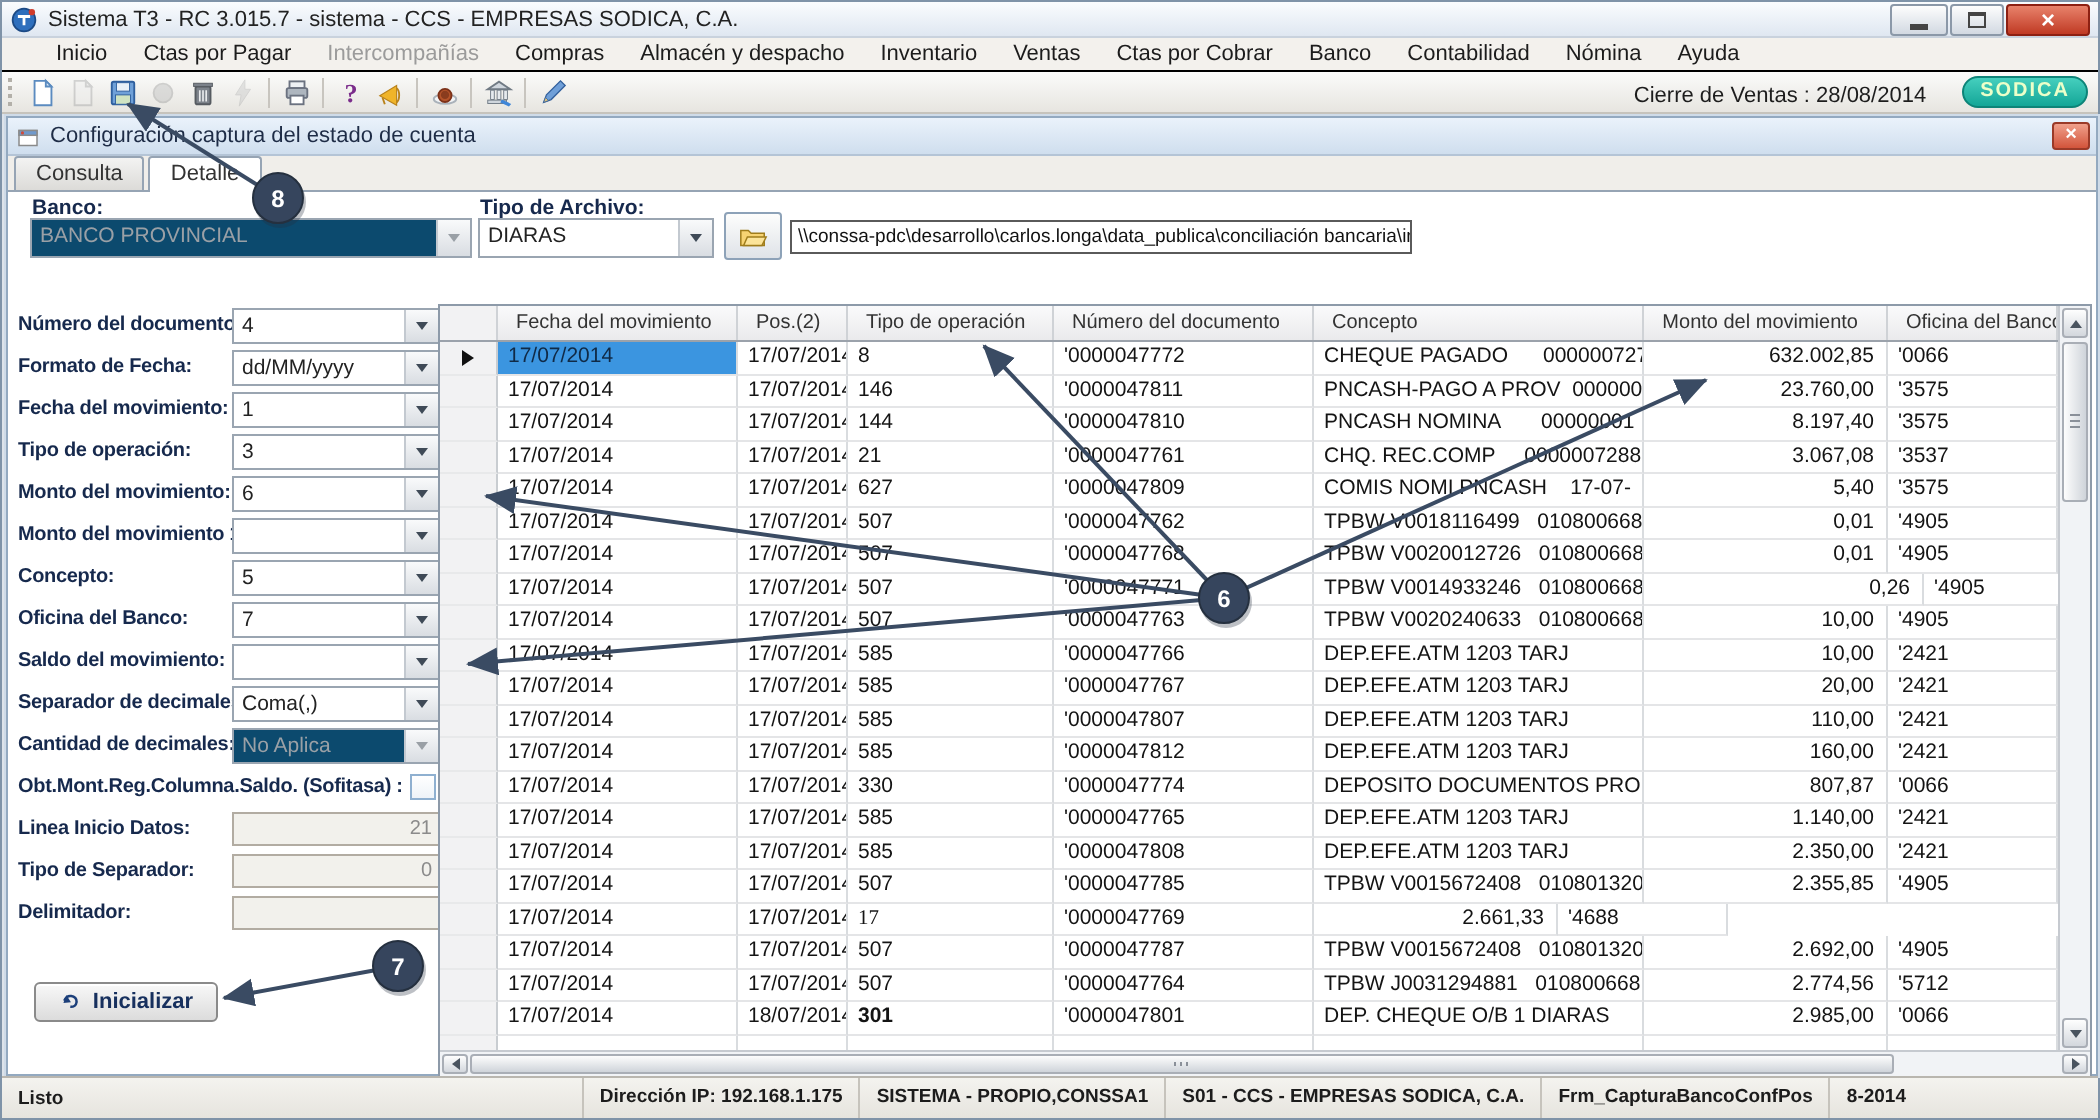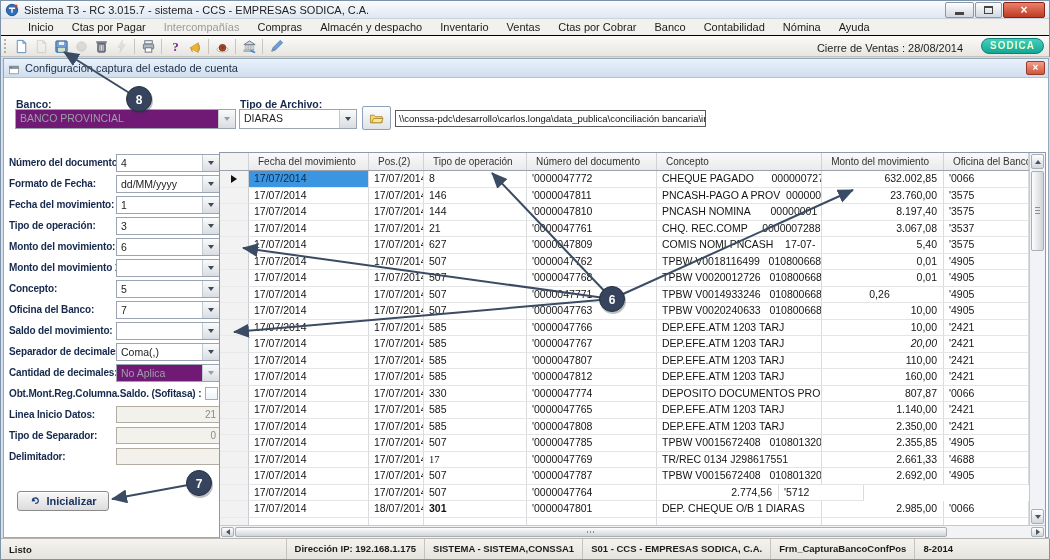--- a/index.html
+++ b/index.html
@@ -61,21 +61,21 @@
   .mdi-body{position:absolute;left:0;top:37px;right:0;bottom:0;background:#fff;}
 
   
   .fld-label{position:absolute;font-size:10.5px;font-weight:bold;color:#16294d;white-space:nowrap;}
   .dd{display:flex;border:1px solid #9aa5b1;background:#fff;}
   .dd-val{flex:1;font-size:10.5px;padding:2px 0 0 4px;color:#222;white-space:nowrap;overflow:hidden;}
   .dd-btn{width:17px;border-left:1px solid #c3c9d0;background:linear-gradient(#f9fafb,#d9dde2);
     display:flex;align-items:center;justify-content:center;flex:none;}
   .tri{width:0;height:0;border-left:3.5px solid transparent;border-right:3.5px solid transparent;
     border-top:4.5px solid #3f4a57;}
-  .dd.disabled{background:#701a75;}
+  .dd.disabled{background:#0c4a6e;}
   .dd.disabled .dd-val{color:#9aa0a6;}
   .dd.disabled .tri{border-top-color:#9aa0a6;}
   .banco-dd{position:absolute;left:11px;top:13px;width:221px;height:20px;}
   .tipo-dd{position:absolute;left:235px;top:13px;width:118px;height:20px;}
   .folder-btn{position:absolute;left:358px;top:10px;width:29px;height:24px;border:1px solid #8da2b8;
     border-radius:2px;background:linear-gradient(#fdfdfc,#dfe3e8);display:flex;align-items:center;justify-content:center;}
   .folder-btn svg{width:17px;height:15px;}
   .path-box{position:absolute;left:391px;top:14px;width:311px;height:17px;border:1px solid #5a5a5a;
     background:#fff;font-size:9.5px;line-height:15px;padding:0 3px;white-space:nowrap;overflow:hidden;color:#111;}
 
@@ -284,20 +284,24 @@
       <span class="mdi-icon">
         <svg viewBox="0 0 16 16">
             <rect x="2" y="3" width="12" height="10" fill="#fff" stroke="#8a8a8a"></rect>
             <rect x="2" y="3" width="12" height="3.2" fill="#6f99cc" stroke="#8a8a8a"></rect>
             <circle cx="4.3" cy="4.6" r="1.1" fill="#d04a3a"></circle>
           </svg>
       </span>
       <span class="mdi-title">Configuración captura del estado de cuenta</span>
       <span class="mdi-close"></span>
     </div>
+    <div class="tabstrip">
+        <span class="tab">Consulta</span>
+        <span class="tab active">Detalle</span>
+      </div>
     <div class="mdi-body">
 
       <span class="fld-label" style="left:12px;top:2px;">Banco:</span>
       <div class="dd disabled banco-dd">
         <span class="dd-val">BANCO PROVINCIAL</span>
         <span class="dd-btn">
             <i class="tri"></i>
           </span>
       </div>
 
@@ -528,21 +532,21 @@
                 <div class="g-cell r" style="width: 122px;">0,01</div>
                 <div class="g-cell" style="width: 85px;">'4905</div>
               </div>
               <div class="g-row">
                 <div class="g-ind" style="width: 29px;"></div>
                 <div class="g-cell" style="width: 120px;">17/07/2014</div>
                 <div class="g-cell" style="width: 55px;">17/07/2014</div>
                 <div class="g-cell" style="width: 103px;">507</div>
                 <div class="g-cell" style="width: 130px;">'0000047771</div>
                 <div class="g-cell" style="width: 165px;">TPBW V0014933246   010800668</div>
-                <div class="g-cell r" style="width: 122px; text-align: center;">0,26</div>
+                <div class="g-cell r" style="width: 140px;">0,26</div>
                 <div class="g-cell" style="width: 85px;">'4905</div>
               </div>
               <div class="g-row">
                 <div class="g-ind" style="width: 29px;"></div>
                 <div class="g-cell" style="width: 120px;">17/07/2014</div>
                 <div class="g-cell" style="width: 55px;">17/07/2014</div>
                 <div class="g-cell" style="width: 103px;">507</div>
                 <div class="g-cell" style="width: 130px;">'0000047763</div>
                 <div class="g-cell" style="width: 165px;">TPBW V0020240633   010800668</div>
                 <div class="g-cell r" style="width: 122px;">10,00</div>
@@ -558,21 +562,21 @@
                 <div class="g-cell r" style="width: 122px;">10,00</div>
                 <div class="g-cell" style="width: 85px;">'2421</div>
               </div>
               <div class="g-row">
                 <div class="g-ind" style="width: 29px;"></div>
                 <div class="g-cell" style="width: 120px;">17/07/2014</div>
                 <div class="g-cell" style="width: 55px;">17/07/2014</div>
                 <div class="g-cell" style="width: 103px;">585</div>
                 <div class="g-cell" style="width: 130px;">'0000047767</div>
                 <div class="g-cell" style="width: 165px;">DEP.EFE.ATM 1203 TARJ</div>
-                <div class="g-cell r" style="width: 122px; font-style: italic;">20,00</div>
+                <div class="g-cell r" style="width: 122px;">20,00</div>
                 <div class="g-cell" style="width: 85px;">'2421</div>
               </div>
               <div class="g-row">
                 <div class="g-ind" style="width: 29px;"></div>
                 <div class="g-cell" style="width: 120px;">17/07/2014</div>
                 <div class="g-cell" style="width: 55px;">17/07/2014</div>
                 <div class="g-cell" style="width: 103px;">585</div>
                 <div class="g-cell" style="width: 130px;">'0000047807</div>
                 <div class="g-cell" style="width: 165px;">DEP.EFE.ATM 1203 TARJ</div>
                 <div class="g-cell r" style="width: 122px;">110,00</div>
@@ -627,40 +631,40 @@
                 <div class="g-cell" style="width: 165px;">TPBW V0015672408   010801320</div>
                 <div class="g-cell r" style="width: 122px;">2.355,85</div>
                 <div class="g-cell" style="width: 85px;">'4905</div>
               </div>
               <div class="g-row">
                 <div class="g-ind" style="width: 29px;"></div>
                 <div class="g-cell" style="width: 120px;">17/07/2014</div>
                 <div class="g-cell" style="width: 55px;">17/07/2014</div>
                 <div class="g-cell" style="width: 103px; font-family: Liberation Serif, serif;">17</div>
                 <div class="g-cell" style="width: 130px;">'0000047769</div>
-                <div class="g-cell" style="width: 165px;">TR/REC 0134 J298617551</div>
                 <div class="g-cell r" style="width: 122px;">2.661,33</div>
                 <div class="g-cell" style="width: 85px;">'4688</div>
               </div>
               <div class="g-row">
                 <div class="g-ind" style="width: 29px;"></div>
                 <div class="g-cell" style="width: 120px;">17/07/2014</div>
                 <div class="g-cell" style="width: 55px;">17/07/2014</div>
                 <div class="g-cell" style="width: 103px;">507</div>
                 <div class="g-cell" style="width: 130px;">'0000047787</div>
                 <div class="g-cell" style="width: 165px;">TPBW V0015672408   010801320</div>
                 <div class="g-cell r" style="width: 122px;">2.692,00</div>
                 <div class="g-cell" style="width: 85px;">'4905</div>
               </div>
               <div class="g-row">
                 <div class="g-ind" style="width: 29px;"></div>
                 <div class="g-cell" style="width: 120px;">17/07/2014</div>
                 <div class="g-cell" style="width: 55px;">17/07/2014</div>
                 <div class="g-cell" style="width: 103px;">507</div>
                 <div class="g-cell" style="width: 130px;">'0000047764</div>
+                <div class="g-cell" style="width: 165px;">TPBW J0031294881   010800668</div>
                 <div class="g-cell r" style="width: 122px;">2.774,56</div>
                 <div class="g-cell" style="width: 85px;">'5712</div>
               </div>
               <div class="g-row">
                 <div class="g-ind" style="width: 29px;"></div>
                 <div class="g-cell" style="width: 120px;">17/07/2014</div>
                 <div class="g-cell" style="width: 55px;">18/07/2014</div>
                 <div class="g-cell" style="width: 103px; font-weight: bold;">301</div>
                 <div class="g-cell" style="width: 130px;">'0000047801</div>
                 <div class="g-cell" style="width: 165px;">DEP. CHEQUE O/B 1 DIARAS</div>
@@ -699,21 +703,21 @@
         </div>
       </div>
 
     </div>
   </div>
 
   <div class="statusbar">
     <span class="sb-left">Listo</span>
     <span class="sb-cluster">
         <span class="sb-seg">Dirección IP: 192.168.1.175</span>
-        <span class="sb-seg">SISTEMA - SISTEMA,CONSSA1</span>
+        <span class="sb-seg">SISTEMA - PROPIO,CONSSA1</span>
         <span class="sb-seg">S01 - CCS - EMPRESAS SODICA, C.A.</span>
         <span class="sb-seg">Frm_CapturaBancoConfPos</span>
         <span class="sb-seg">8-2014</span>
       </span>
   </div>
 
 </div>
 
 <svg class="annot" viewBox="0 0 1050 560">
   <defs>

